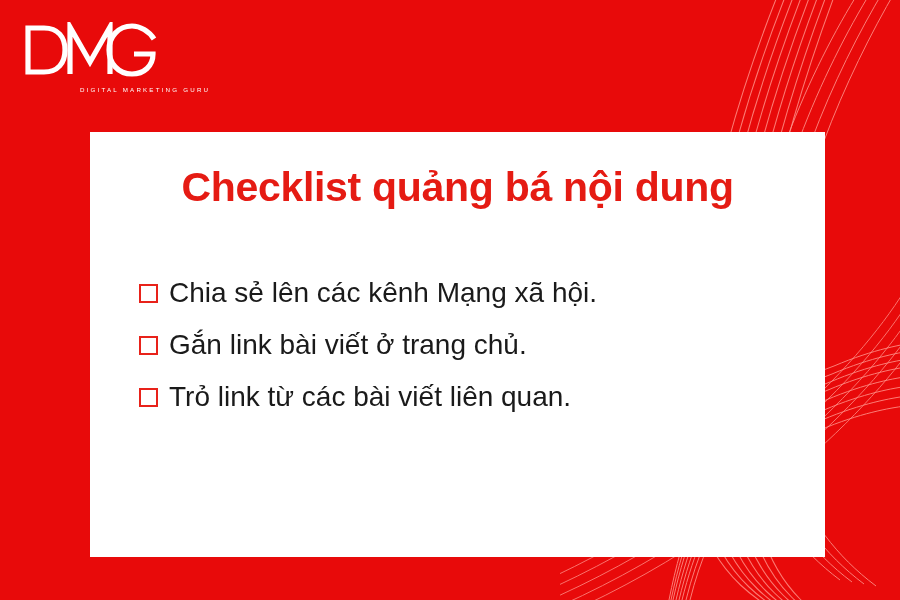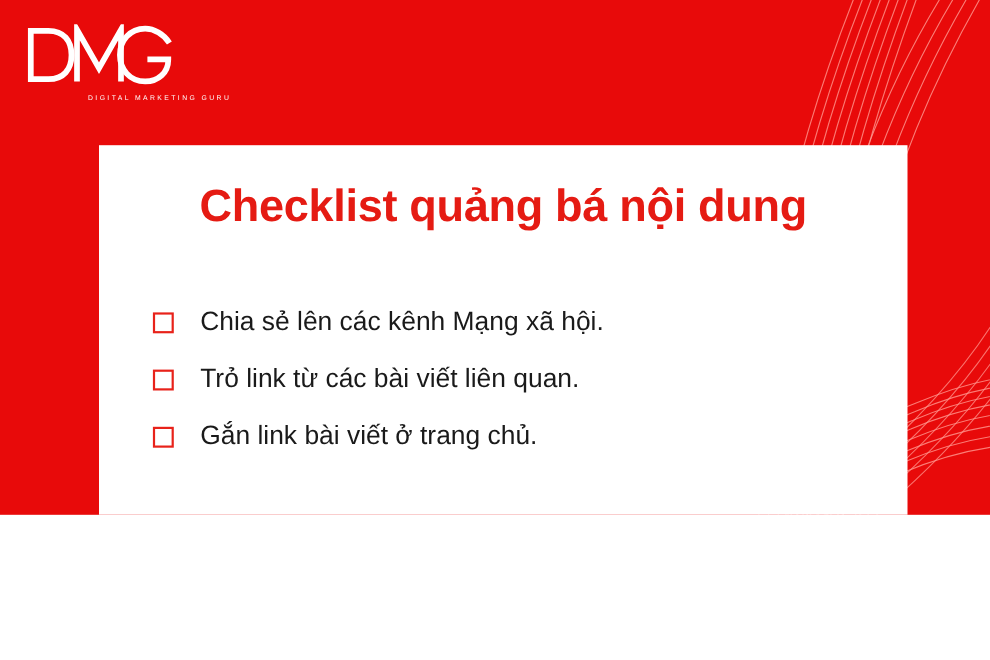--- a/index.html
+++ b/index.html
@@ -9,21 +9,21 @@
   body {
     width: 900px;
     height: 600px;
     overflow: hidden;
     font-family: "Liberation Sans", sans-serif;
   }
 
   #slide {
     position: relative;
     width: 900px;
-    height: 468px;
+    height: 600px;
     background: #E80A0A;
     overflow: hidden;
   }
 
   
   #swirl {
     position: absolute;
     top: 0;
     right: 0;
     width: 340px;
@@ -93,23 +93,23 @@
   .checkbox {
     width: 15px;
     height: 15px;
     border: 2px solid #E8221A;
     background: #ffffff;
     box-sizing: content-box;
     flex: 0 0 auto;
   }
 
   .check-label {
-    margin-left: 24px;
+    margin-left: 11px;
     color: #1a1a1a;
-    font-size: 24px;
+    font-size: 28px;
     font-weight: 400;
     white-space: nowrap;
     font-family: "Liberation Sans", sans-serif;
   }
 </style>
 </head>
 <body>
 
 <div id="slide">
 
@@ -174,24 +174,24 @@
 
     <div id="checklist">
 
       <div class="check-row">
         <span class="checkbox"></span>
         <span class="check-label">Chia sẻ lên các kênh Mạng xã hội.</span>
       </div>
 
       <div class="check-row">
         <span class="checkbox"></span>
-        <span class="check-label">Trỏ link từ các bài viết liên quan.</span>
+        <span class="check-label">Gắn link bài viết ở trang chủ.</span>
       </div>
 
       <div class="check-row">
         <span class="checkbox"></span>
-        <span class="check-label">Gắn link bài viết ở trang chủ.</span>
+        <span class="check-label">Trỏ link từ các bài viết liên quan.</span>
       </div>
 
 
     </div>
   </div>
 </div>
 
 </body></html>

